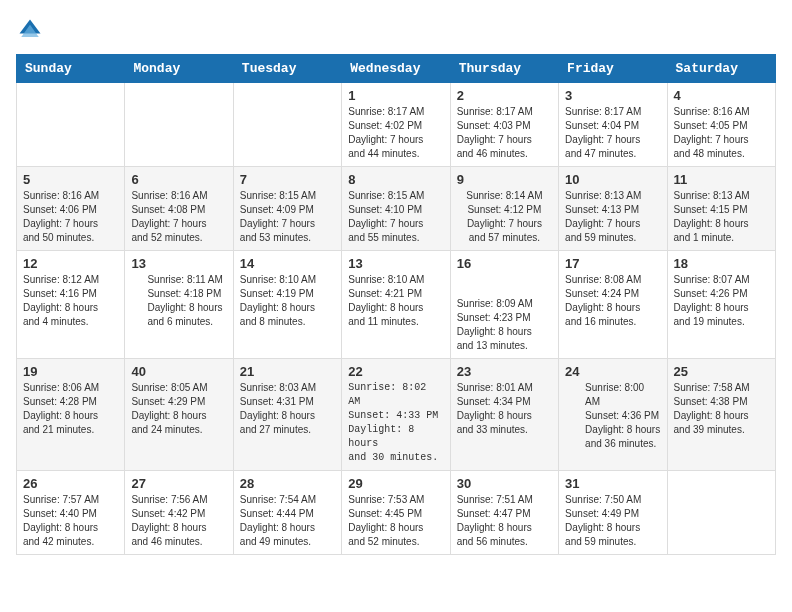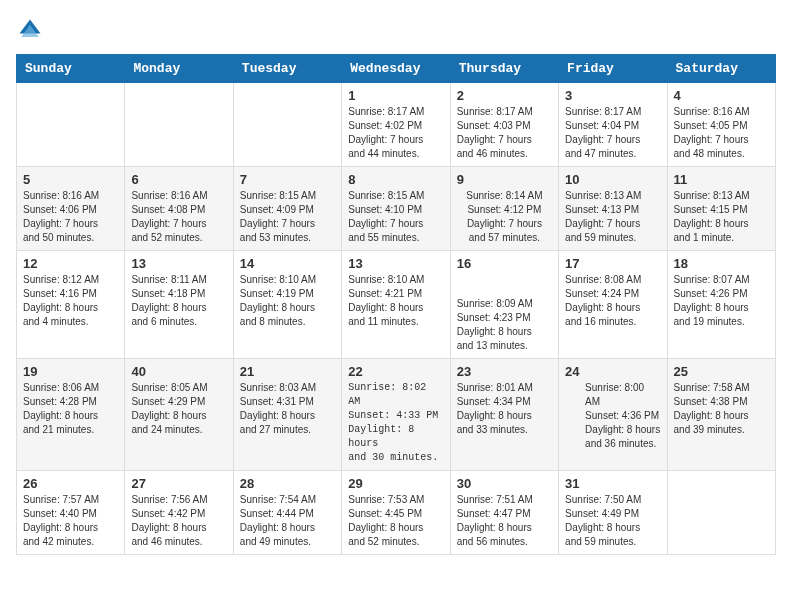--- a/index.html
+++ b/index.html
@@ -217,21 +217,21 @@
       <tr>
         <td>
           <span class="day-number">12</span>
           <div class="day-info" style="white-space: pre-line;">Sunrise: 8:12 AM
 Sunset: 4:16 PM
 Daylight: 8 hours
 and 4 minutes.</div>
         </td>
         <td>
           <span class="day-number">13</span>
-          <div class="day-info" style="white-space: pre-line;">Sunrise: 8:11 AM
+          <div class="day-info" style="white-space: pre-line; margin-left: 16px;">Sunrise: 8:11 AM
 Sunset: 4:18 PM
 Daylight: 8 hours
 and 6 minutes.</div>
         </td>
         <td>
           <span class="day-number">14</span>
           <div class="day-info" style="white-space: pre-line;">Sunrise: 8:10 AM
 Sunset: 4:19 PM
 Daylight: 8 hours
 and 8 minutes.</div>

